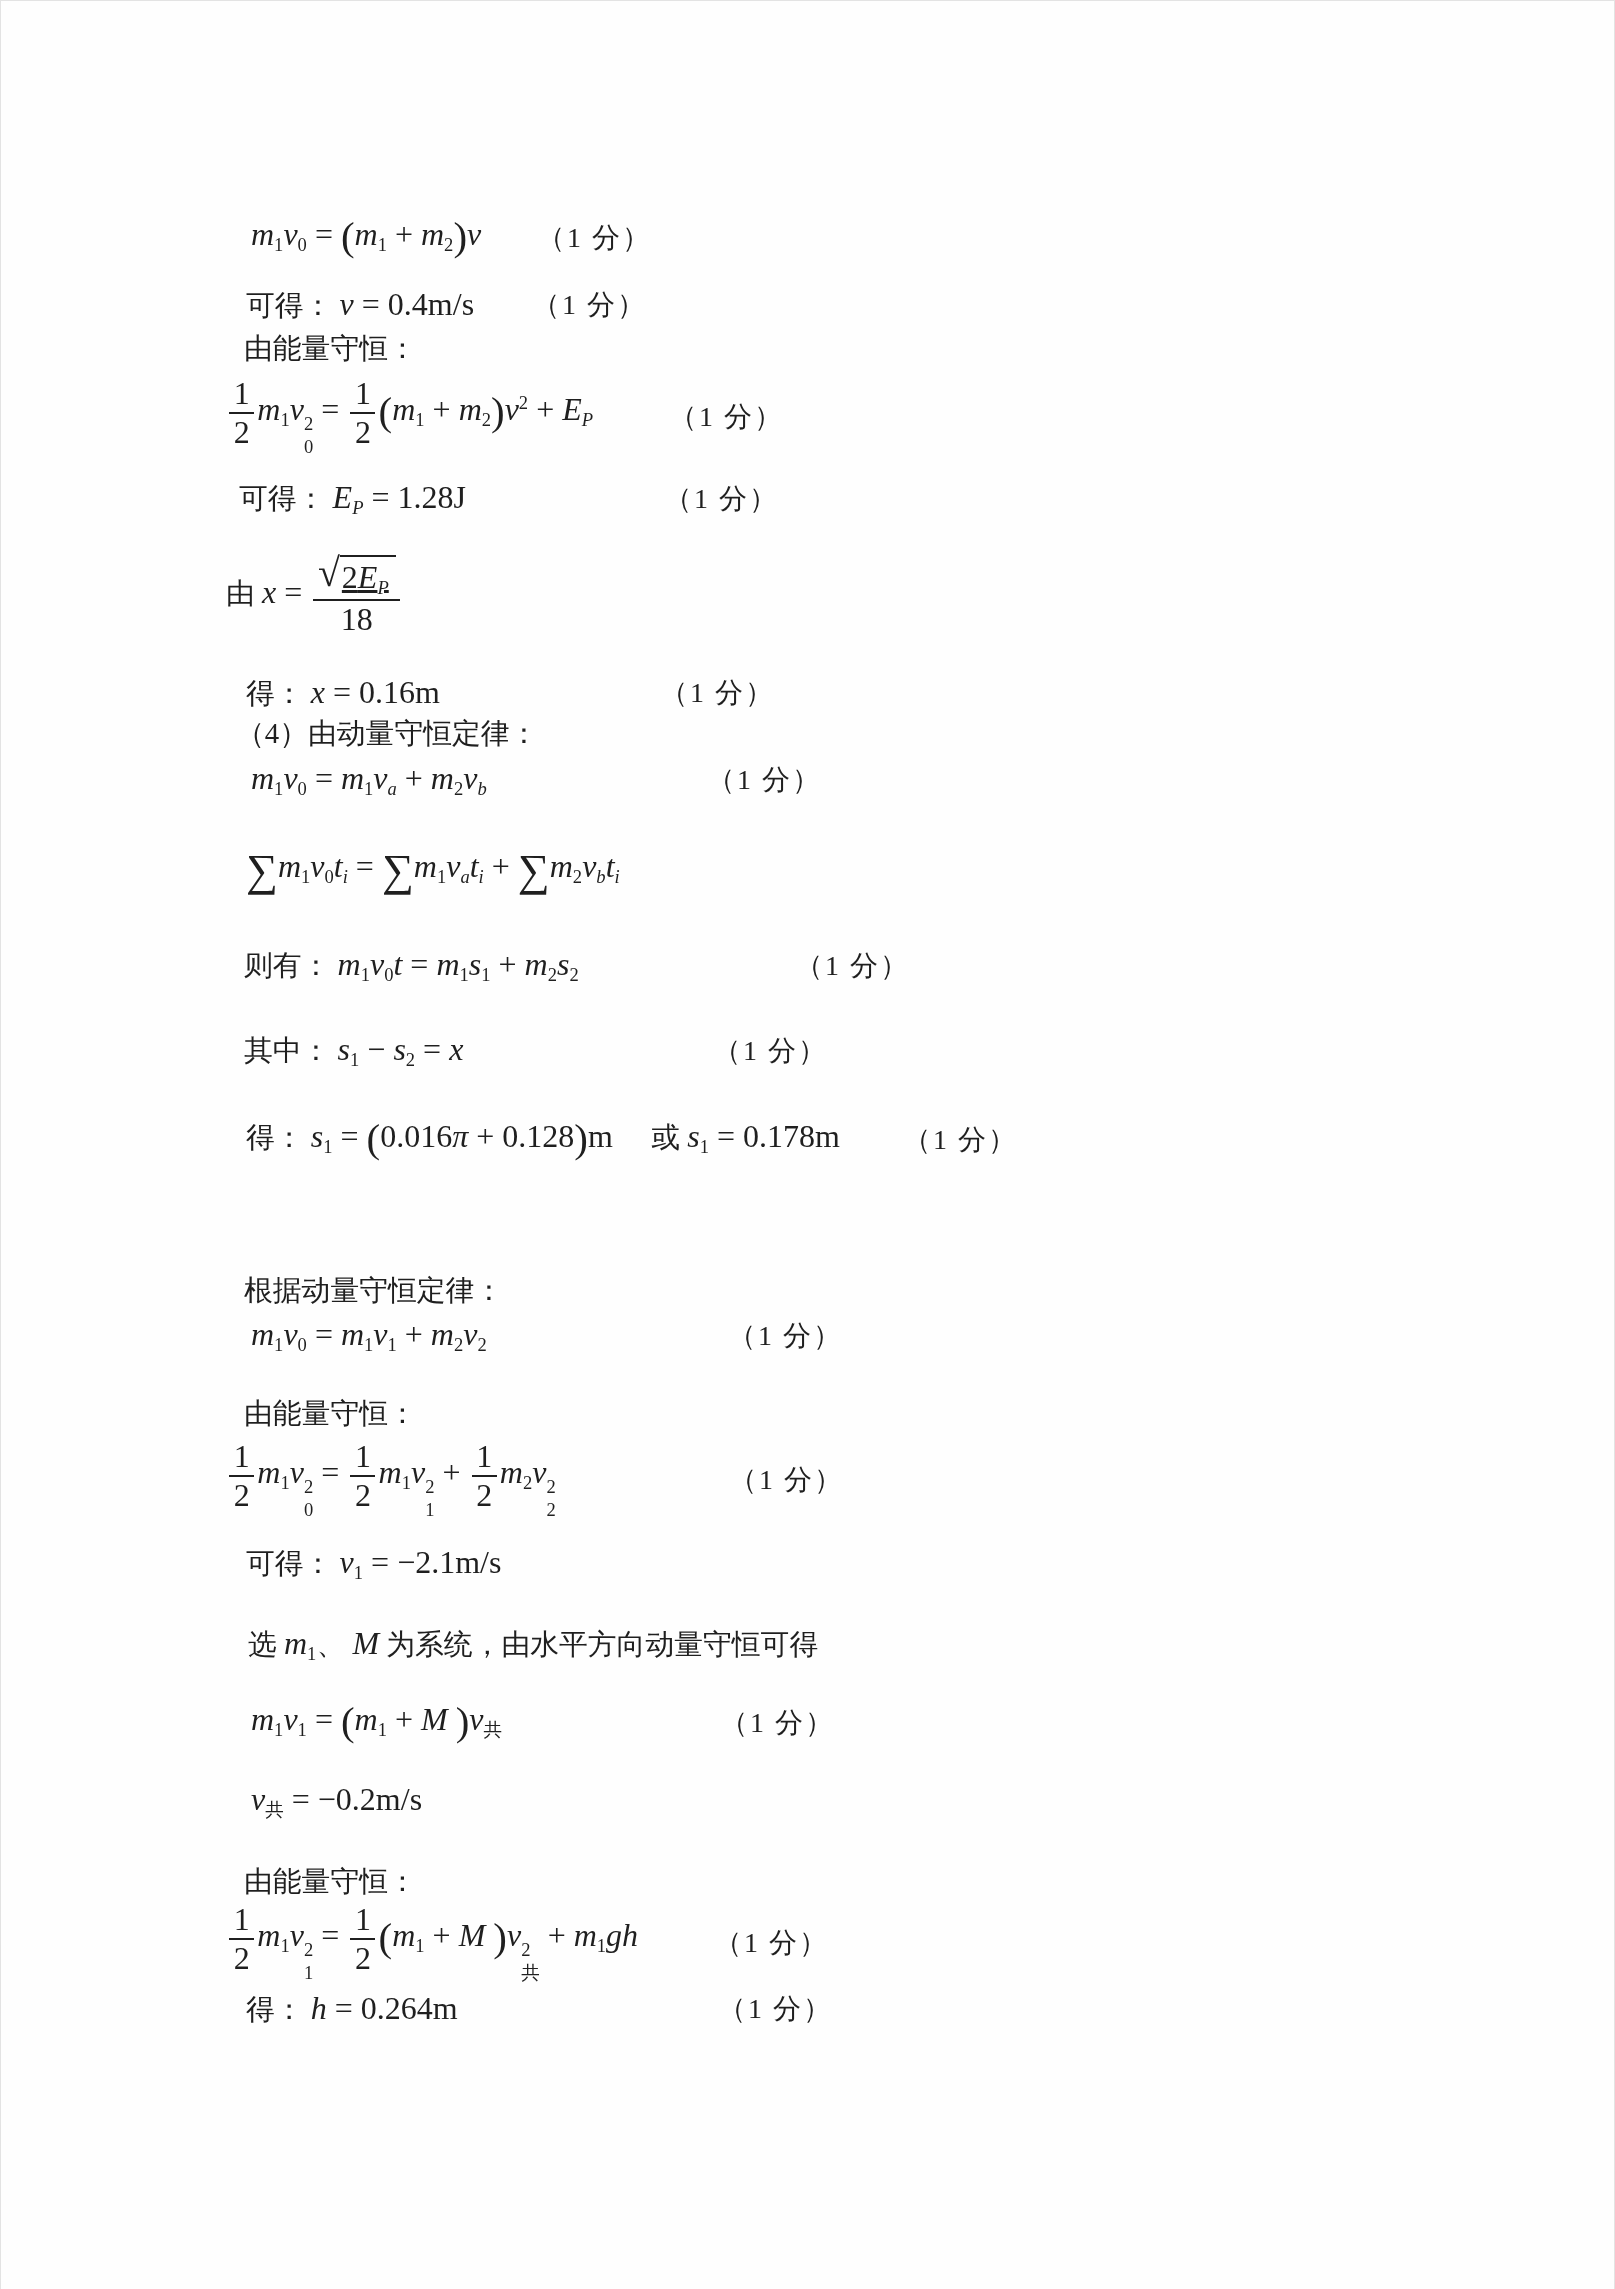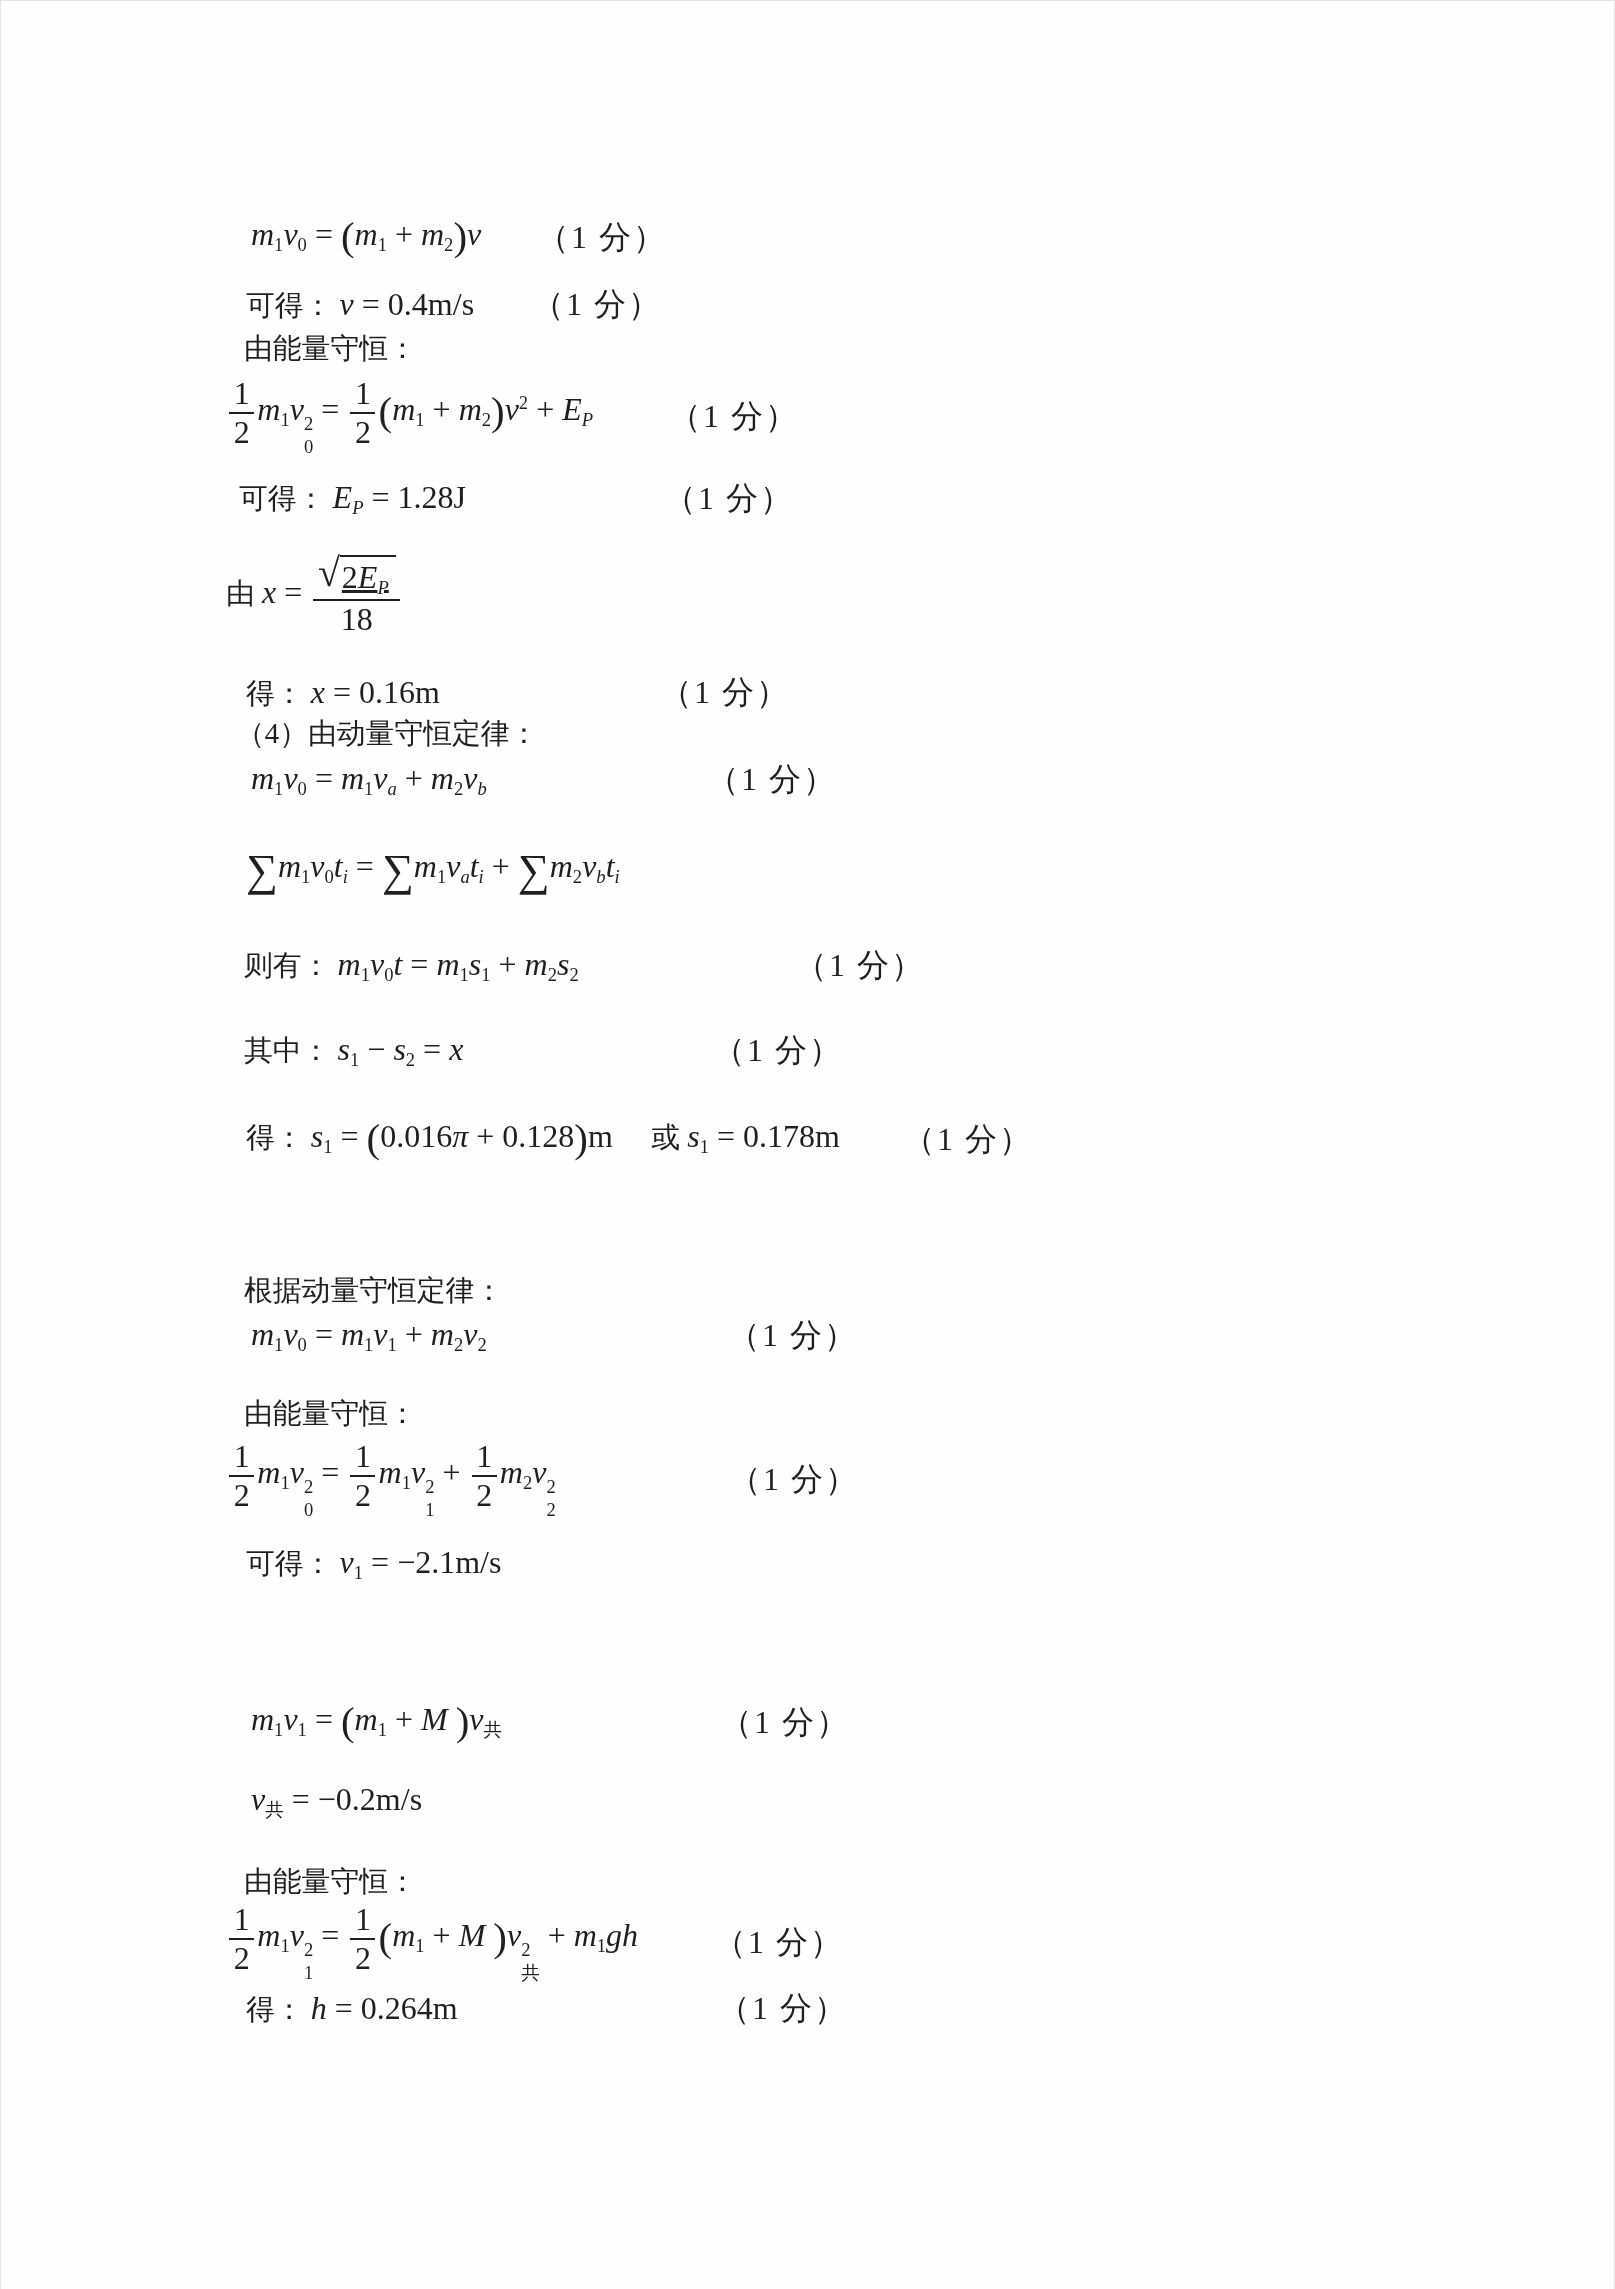--- a/index.html
+++ b/index.html
@@ -39,21 +39,21 @@
     display:inline-flex;flex-direction:column;align-items:center;
     vertical-align:middle;line-height:1.08;margin:0 0.10em;text-align:center;
   }
   .frac .num{display:block;border-bottom:2.5px solid currentColor;padding:0 0.14em 0.03em 0.14em;}
   .frac .den{display:block;padding-top:0.04em;}
   .sqrt{display:inline-flex;align-items:flex-start;}
   .sqrt .rad{font-size:1.25em;line-height:1;font-style:normal;transform:translateY(-2px);}
   .sqrt .radicand{border-top:2.5px solid currentColor;padding:2.9px 6.9px 0 2px;text-decoration:underline;}
   .score{
     position:absolute;top:50%;transform:translateY(-50%);
-    font-size:32px;letter-spacing:2px;white-space:nowrap;font-style:normal;
+    font-size:28px;letter-spacing:2px;white-space:nowrap;font-style:normal;
   }
 </style>
 </head>
 <body>
 
 <div class="page">
 
   <div class="line" style="top:210px;left:250px">
     <span class="eq"><span class="tk-i">m</span><span class="tk-b">1</span><span class="tk-i">v</span><span class="tk-b">0</span><span class="tk-r"> = </span><span class="bigparen">(</span><span class="tk-i">m</span><span class="tk-b">1</span><span class="tk-r"> + </span><span class="tk-i">m</span><span class="tk-b">2</span><span class="bigparen">)</span><span class="tk-i">v</span></span>
     <span class="score" style="left:286px">（1 分）</span>
@@ -164,20 +164,23 @@
           <span class="ss-sup">2</span>
           <span class="ss-sub">2</span>
         </span></span>
     <span class="score" style="left:503px">（1 分）</span>
   </div>
 
   <div class="line" style="top:1541px;left:245px">
     <span class="eq"><span class="tk-c">可得： </span><span class="tk-i">v</span><span class="tk-b">1</span><span class="tk-r"> = −2.1m/s</span></span>
   </div>
 
+  <div class="line" style="top:1622px;left:247px">
+    <span class="eq"><span class="tk-c">选 </span><span class="tk-i">m</span><span class="tk-b">1</span><span class="tk-c">、 </span><span class="tk-i">M</span><span class="tk-c"> 为系统，由水平方向动量守恒可得</span></span>
+  </div>
 
   <div class="line" style="top:1695px;left:250px">
     <span class="eq"><span class="tk-i">m</span><span class="tk-b">1</span><span class="tk-i">v</span><span class="tk-b">1</span><span class="tk-r"> = </span><span class="bigparen">(</span><span class="tk-i">m</span><span class="tk-b">1</span><span class="tk-r"> + </span><span class="tk-i">M</span><span class="tk-r"> </span><span class="bigparen">)</span><span class="tk-i">v</span><span class="tk-b">共</span></span>
     <span class="score" style="left:469px">（1 分）</span>
   </div>
 
   <div class="line" style="top:1778px;left:250px">
     <span class="eq"><span class="tk-i">v</span><span class="tk-b">共</span><span class="tk-r"> = −0.2m/s</span></span>
   </div>
 

